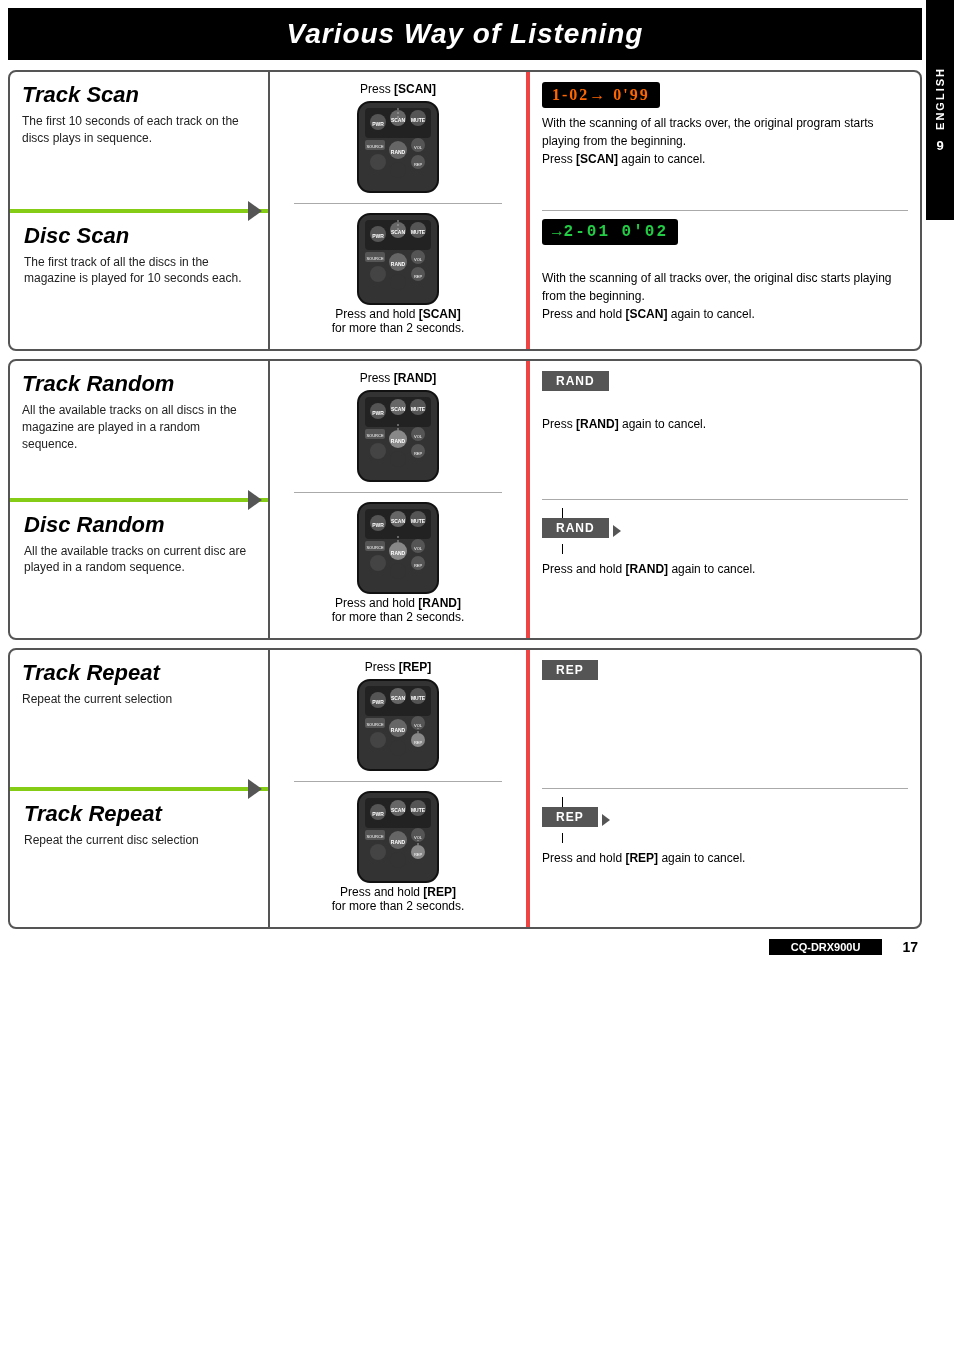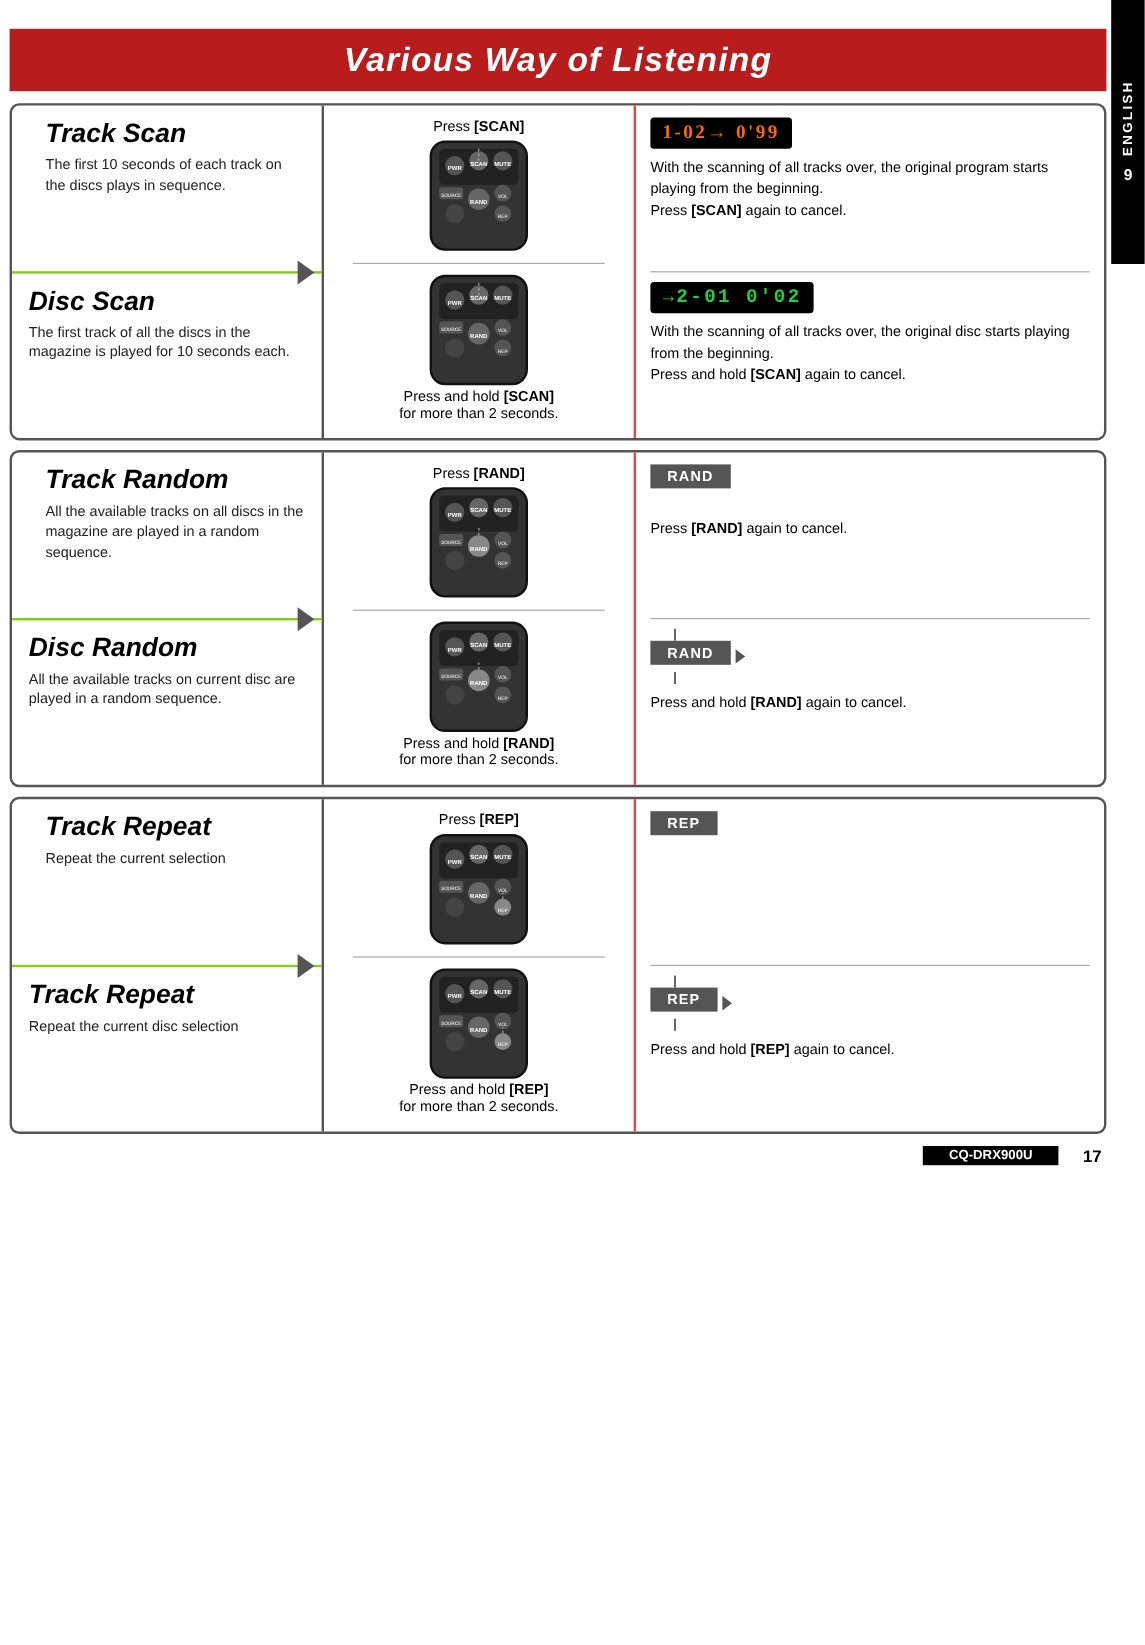--- a/index.html
+++ b/index.html
@@ -37,22 +37,22 @@
     }
     .side-tab-num {
       color: #fff;
       font-size: 13px;
       font-weight: bold;
       margin-top: 8px;
     }
 
     
     .page-title-bar {
-      background: #b91c1c;
-      margin: 24px 32px 0 8px;
+      background: #000000;
+      margin: 8px 32px 0 8px;
       padding: 10px 37px;
       text-align: center;
     }
     .page-title-bar h1 {
       color: #fff;
       font-size: 28px;
       font-weight: 900;
       font-style: italic;
       font-family: Arial Black, Arial, sans-serif;
       letter-spacing: 1px;
@@ -77,22 +77,22 @@
 
     
     .left-panel {
       width: 260px;
       min-width: 260px;
       border-right: 2px solid #555;
       display: flex;
       flex-direction: column;
     }
     .left-top {
-      padding: 10px 14px 8px 28px;
-      border-bottom: 2px solid #84cc16;
+      padding: 10px 14px 8px 12px;
+      border-bottom: 4px solid #84cc16;
       flex: 1;
     }
     .left-bottom {
       padding: 10px 19px 8px 14px;
       flex: 1;
     }
     .feature-title {
       font-size: 22px;
       font-weight: 900;
       font-style: italic;
@@ -108,21 +108,21 @@
 
     
     .middle-panel {
       width: 260px;
       min-width: 260px;
       display: flex;
       flex-direction: column;
       align-items: center;
       justify-content: space-around;
       padding: 10px 24px;
-      border-right: 2px solid #ef4444;
+      border-right: 4px solid #ef4444;
     }
     .press-label {
       font-size: 12px;
       color: #000;
       margin-bottom: 4px;
       text-align: center;
     }
     .press-label b { font-weight: bold; }
     .middle-section-top, .middle-section-bottom {
       display: flex;
@@ -187,21 +187,21 @@
     }
     .lcd-display-green {
       background: #000;
       color: #22cc44;
       font-family: 'Courier New', monospace;
       font-size: 16px;
       font-weight: bold;
       padding: 4px 10px;
       border-radius: 3px;
       display: inline-block;
-      margin-bottom: 6px;
+      margin-bottom: 24px;
       letter-spacing: 2px;
     }
 
     
     .indicator-badge {
       background: #555;
       color: #fff;
       font-size: 12px;
       font-weight: bold;
       padding: 3px 14px;

